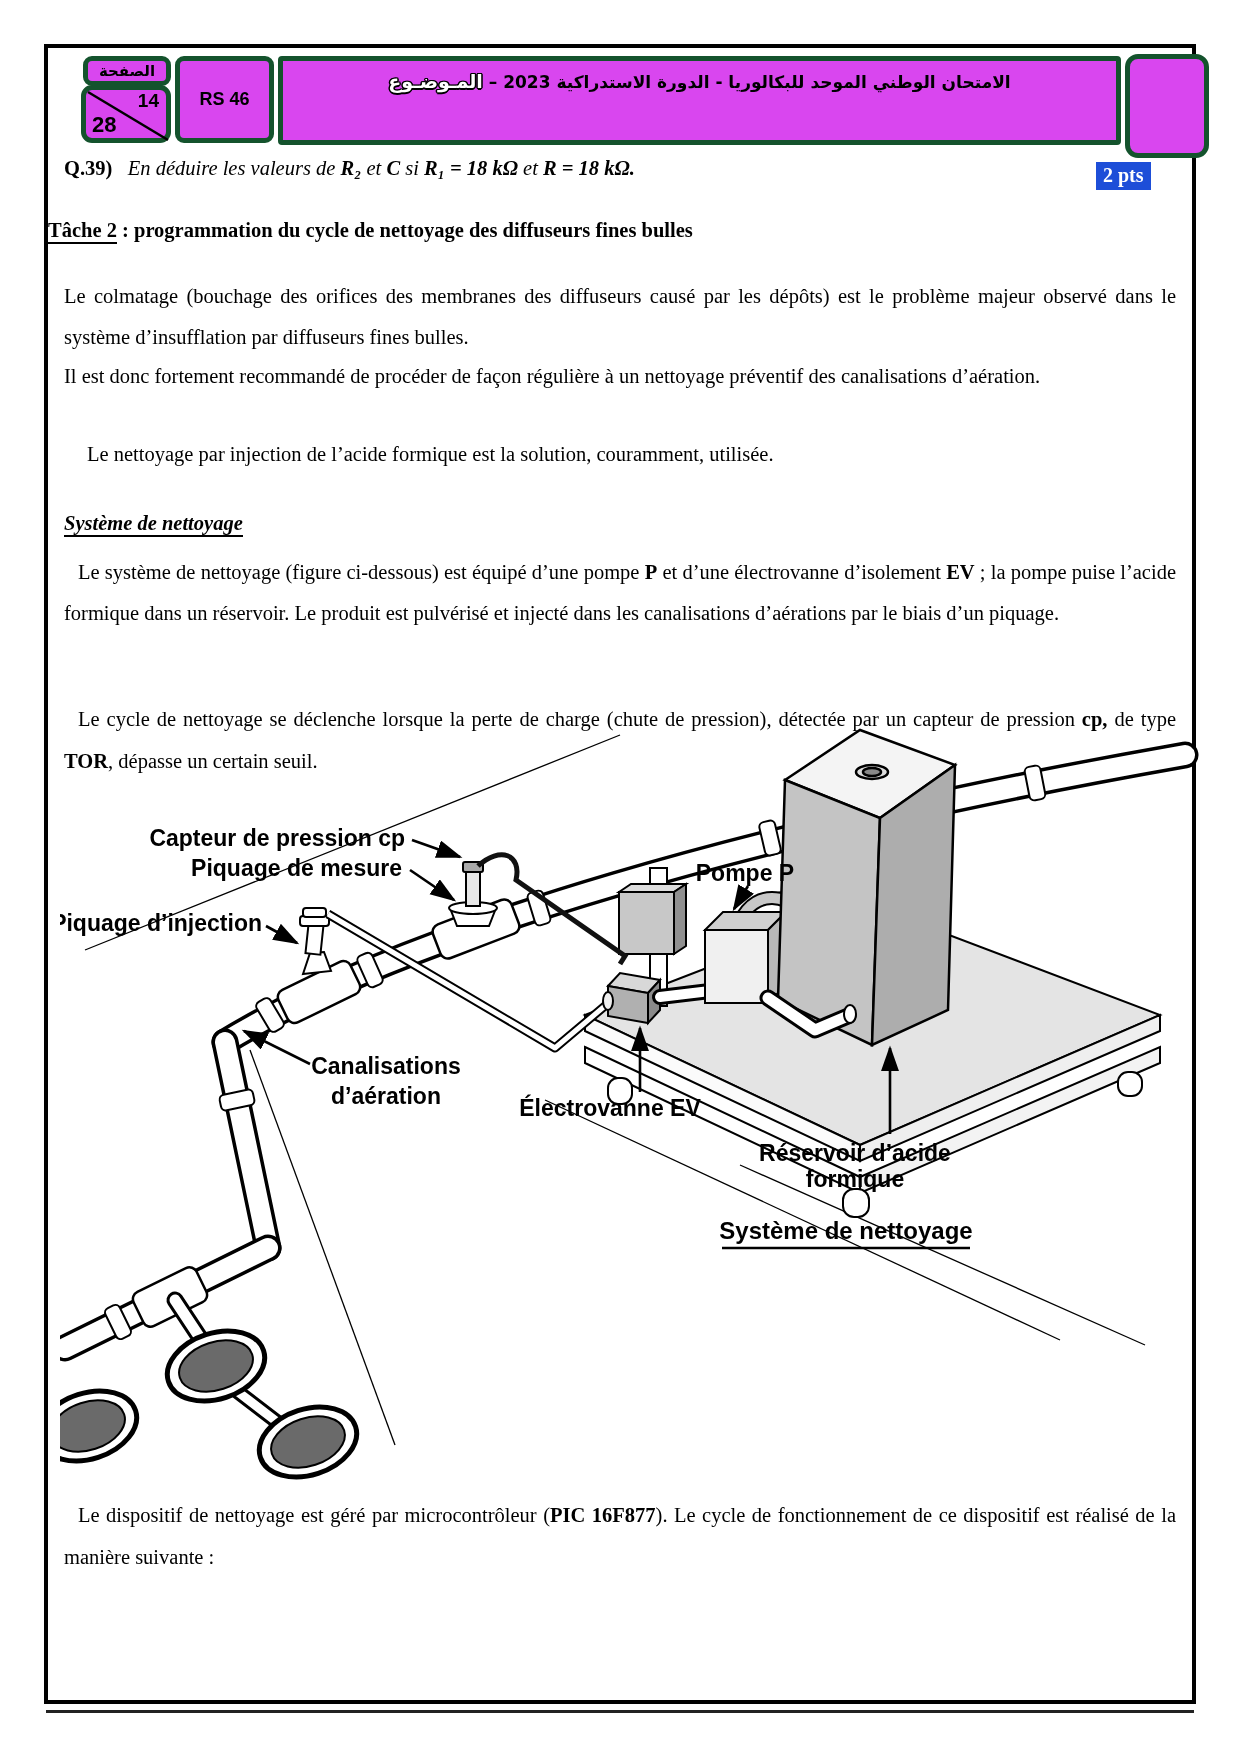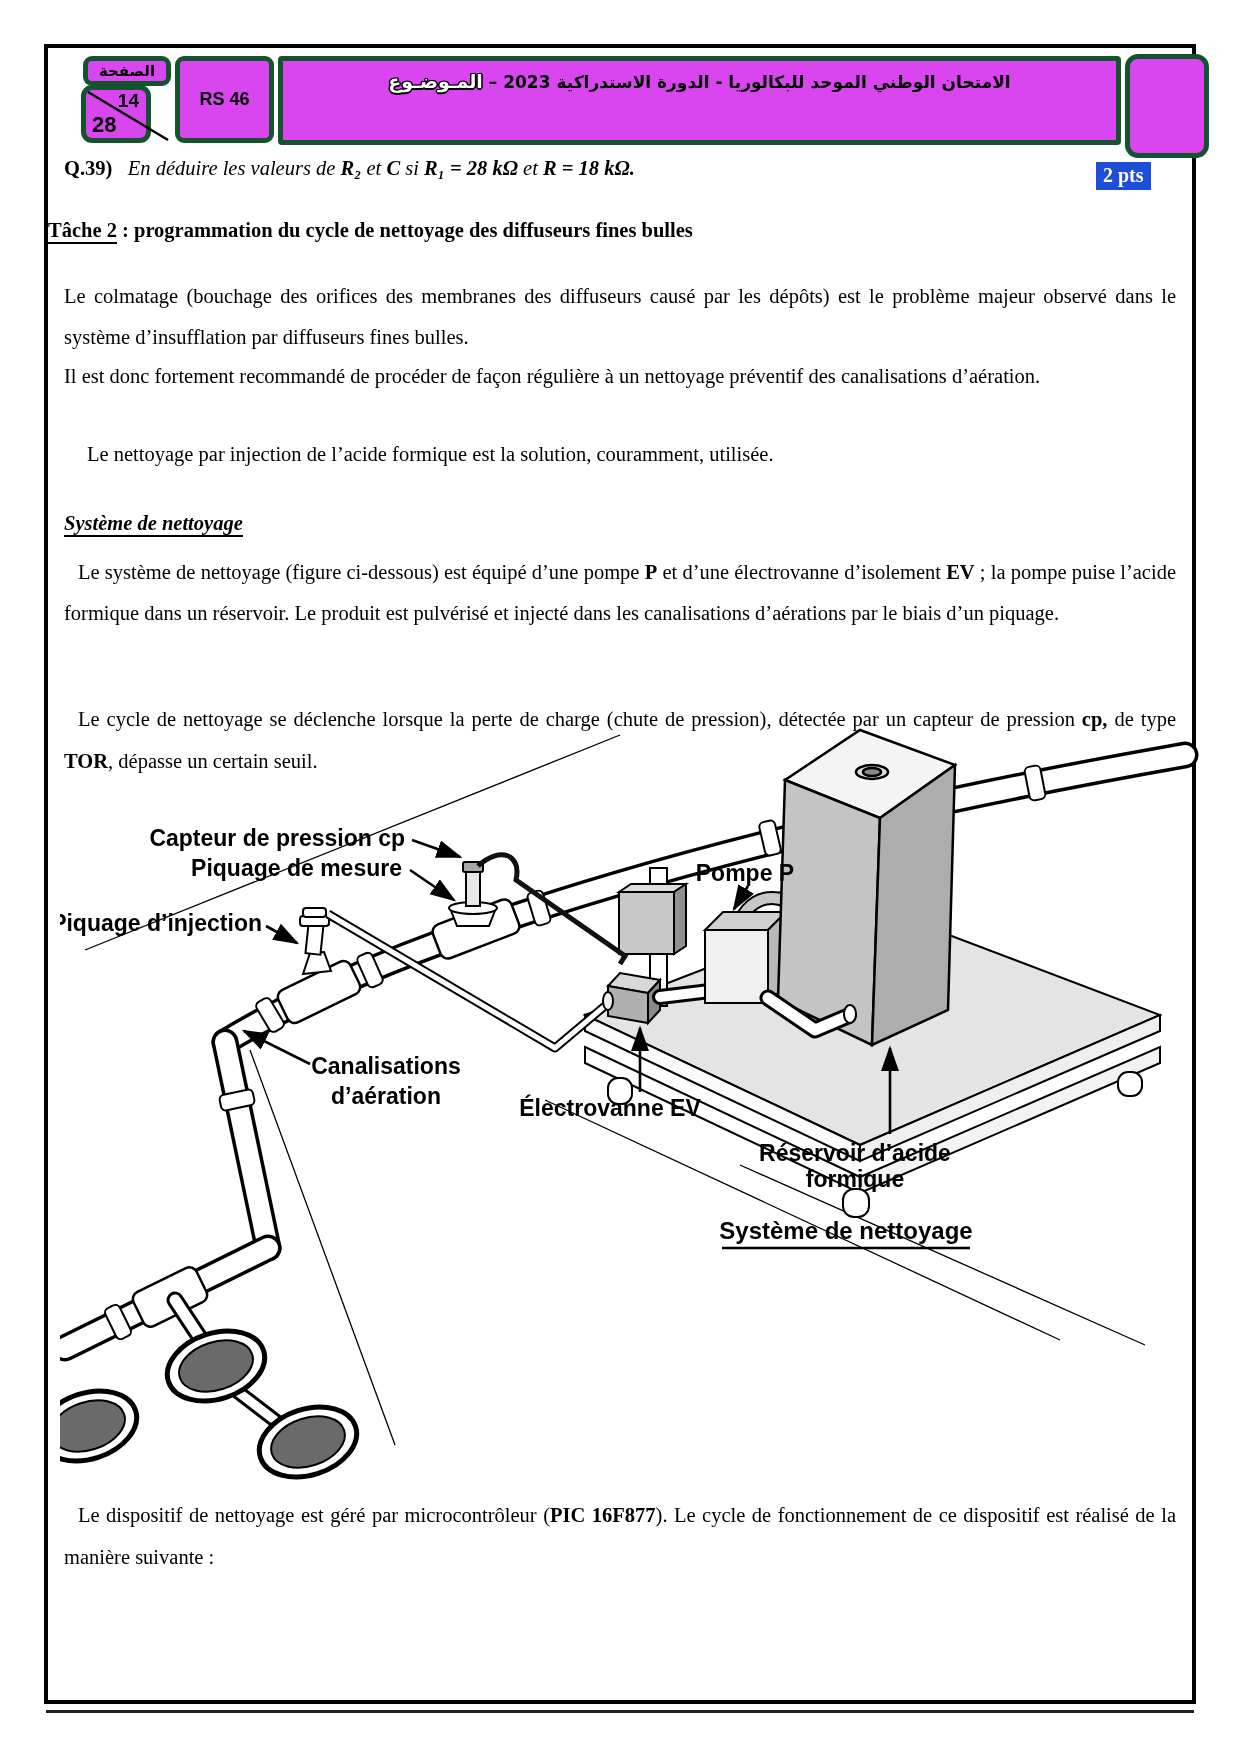--- a/index.html
+++ b/index.html
@@ -4,21 +4,21 @@
 <style>
   html,body{margin:0;padding:0;background:#fff;}
   body{width:1240px;height:1754px;position:relative;font-family:"Liberation Serif",serif;color:#000;}
   .abs{position:absolute;}
   
   .page-frame{left:44px;top:44px;width:1152px;height:1660px;border:4px solid #000;box-sizing:border-box;}
   .frame-underline{left:46px;top:1710px;width:1148px;height:3px;background:#222;}
   
   .hdr-box{border:5px solid #14532d;box-sizing:border-box;background:#d946ef;margin-left:28px;}
   .page-label-box{left:55px;top:56px;width:88px;height:30px;border-radius:9px;display:flex;align-items:center;justify-content:center;font-family:"DejaVu Sans",sans-serif;font-weight:bold;font-size:15px;direction:rtl;}
-  .page-frac-box{left:53px;top:85px;width:70px;height:58px;border-radius:11px;}
+  .page-frac-box{left:53px;top:85px;width:90px;height:58px;border-radius:11px;}
   .page-num{position:absolute;right:7px;top:0px;font-family:"Liberation Sans",sans-serif;font-weight:bold;font-size:19px;}
   .page-tot{position:absolute;left:6px;bottom:0px;font-family:"Liberation Sans",sans-serif;font-weight:bold;font-size:22px;}
   .rs-box{left:147px;top:56px;width:99px;height:87px;border-radius:9px;display:flex;align-items:center;justify-content:center;font-family:"Liberation Sans",sans-serif;font-weight:bold;font-size:18px;}
   .main-box{left:250px;top:56px;width:843px;height:89px;border-radius:4px;direction:rtl;text-align:center;font-family:"DejaVu Sans",sans-serif;font-weight:bold;padding-top:9px;}
   .main-box .l1{font-size:17px;}
   .main-box .l2{font-size:16px;margin-top:10px;}
   .subject{color:#fff;font-size:19px;text-shadow:-1.5px 0 #000,1.5px 0 #000,0 -1.5px #000,0 1.5px #000,-1px -1px #000,1px 1px #000,-1px 1px #000,1px -1px #000;}
   .empty-box{left:1097px;top:54px;width:84px;height:104px;border-radius:13px;}
   
   .q-row{left:64px;top:157px;width:1020px;font-size:20.5px;}
@@ -63,21 +63,21 @@
 <div class="abs hdr-box rs-box">
   <span>RS 46</span>
 </div>
 <div class="abs hdr-box main-box">
   <div class="l1"><span>الامتحان الوطني الموحد للبكالوريا - الدورة الاستدراكية 2023 –</span> <span class="subject">المـوضـوع</span></div>
 </div>
 <div class="abs hdr-box empty-box"></div>
 
 <div class="abs q-row">
   <span class="q-num">Q.39)</span>
-  <span class="q-it">&nbsp;&nbsp;</span><span class="q-it">En déduire les valeurs de </span><span class="q-bi">R₂</span><span class="q-it"> et </span><span class="q-bi">C</span><span class="q-it"> si </span><span class="q-bi">R₁ = 28 kΩ</span><span class="q-it"> et </span><span class="q-bi">R = 18 kΩ.</span>
+  <span class="q-it">&nbsp;&nbsp;</span><span class="q-it">En déduire les valeurs de </span><span class="q-bi">R₂</span><span class="q-it"> et </span><span class="q-bi">C</span><span class="q-it"> si </span><span class="q-bi">R₁ = 18 kΩ</span><span class="q-it"> et </span><span class="q-bi">R = 18 kΩ.</span>
 </div>
 <div class="abs pts-badge">2 pts</div>
 
 <div class="abs tache">
   <span class="u">Tâche 2</span><span> : programmation du cycle de nettoyage des diffuseurs fines bulles</span>
 </div>
 
 <div class="abs par p1">Le colmatage (bouchage des orifices des membranes des diffuseurs causé par les dépôts) est le problème majeur observé dans le système d’insufflation par diffuseurs fines bulles.</div>
 <div class="abs par p2">Il est donc fortement recommandé de procéder de façon régulière à un nettoyage préventif des canalisations d’aération.</div>
 <div class="abs par p3">Le nettoyage par injection de l’acide formique est la solution, couramment, utilisée.</div>

